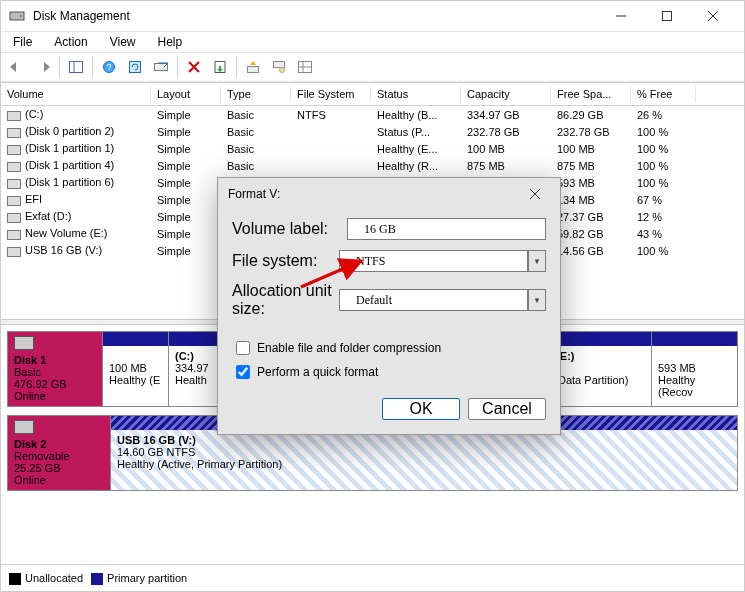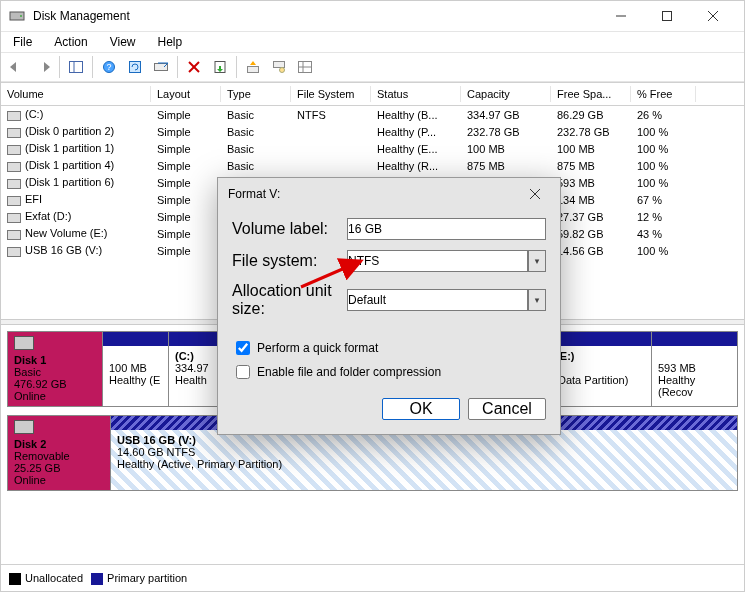--- a/index.html
+++ b/index.html
@@ -39,21 +39,21 @@
   .lg-black{background:#000}
   .lg-blue{background:#171796}
   .legend-border{position:absolute;bottom:26px;left:0;right:0;border-top:1px solid #d0d0d0}
   .dialog{position:absolute;left:216px;top:176px;width:342px;background:#e5e5e5;box-shadow:0 8px 32px rgba(0,0,0,.35);border:1px solid #999}
   .dialog .dtitlebar{height:32px;display:flex;align-items:center;padding:0 10px}
   .dialog .dtitle{font-size:12px}
   .dialog .dclose{margin-left:auto;width:30px;height:30px;display:flex;align-items:center;justify-content:center}
   .dialog .dbody{padding:8px 14px 14px 14px}
   .drow{display:flex;align-items:center;margin-bottom:10px}
   .drow .lbl{width:115px;font-size:16px}
-  .drow input[type=text]{flex:1;height:20px;border:1px solid #7a7a7a;padding:0 0;font-size:12px;font-family:Liberation Sans, sans-serif}
+  .drow input[type=text]{flex:1;height:20px;border:1px solid #7a7a7a;padding:0 16px;font-size:12px;font-family:Liberation Serif, serif}
   .combo{flex:1;display:flex}
   .combo input{flex:1;height:20px;border:1px solid #7a7a7a;border-right:none;padding:0 4px;font-size:12px;font-family:inherit}
   .combo .dd{width:18px;height:22px;border:1px solid #7a7a7a;display:flex;align-items:center;justify-content:center;font-size:9px;color:#444;box-sizing:border-box}
   .chkrow{display:flex;align-items:center;gap:4px;margin-bottom:4px;font-size:12px}
   .chkrow input{width:14px;height:14px}
   .dbuttons{display:flex;justify-content:flex-end;gap:8px;margin-top:16px}
   .dbuttons button{min-width:78px;height:22px;font-size:16px;font-family:inherit;background:#fff;border:1px solid #7a7a7a;border-radius:2px}
   .dbuttons .ok{border-color:#0a61c9}
   .arrow{position:absolute;left:300px;top:258px;pointer-events:none}
   .arrow svg{overflow:visible}
@@ -189,21 +189,21 @@
         <div class="cell">Healthy (B...</div>
         <div class="cell">334.97 GB</div>
         <div class="cell">86.29 GB</div>
         <div class="cell">26 %</div>
       </div>
       <div class="vol-row">
         <div class="cell"><span class="drive-icon"></span>(Disk 0 partition 2)</div>
         <div class="cell">Simple</div>
         <div class="cell">Basic</div>
         <div class="cell"></div>
-        <div class="cell">Healthy (P...</div>
+        <div class="cell">Status (P...</div>
         <div class="cell">232.78 GB</div>
         <div class="cell">232.78 GB</div>
         <div class="cell">100 %</div>
       </div>
       <div class="vol-row">
         <div class="cell"><span class="drive-icon"></span>(Disk 1 partition 1)</div>
         <div class="cell">Simple</div>
         <div class="cell">Basic</div>
         <div class="cell"></div>
         <div class="cell">Healthy (E...</div>
@@ -359,26 +359,26 @@
       </div>
       <div class="drow">
         <span class="lbl">Allocation unit size:</span>
         <div class="combo">
           <input type="text" value="Default" style="">
           <div class="dd">▾</div>
         </div>
       </div>
       <div style="height:10px"></div>
       <label class="chkrow">
+        <input type="checkbox" style="">
+        <span>Enable file and folder compression</span>
+      </label>
+      <label class="chkrow">
         <input type="checkbox" checked="" style="">
         <span>Perform a quick format</span>
-      </label>
-      <label class="chkrow">
-        <input type="checkbox" style="">
-        <span>Enable file and folder compression</span>
       </label>
       <div class="dbuttons">
         <button class="ok">OK</button>
         <button>Cancel</button>
       </div>
     </div>
   </div>
 
   <div class="arrow">
     <svg width="70" height="30">

